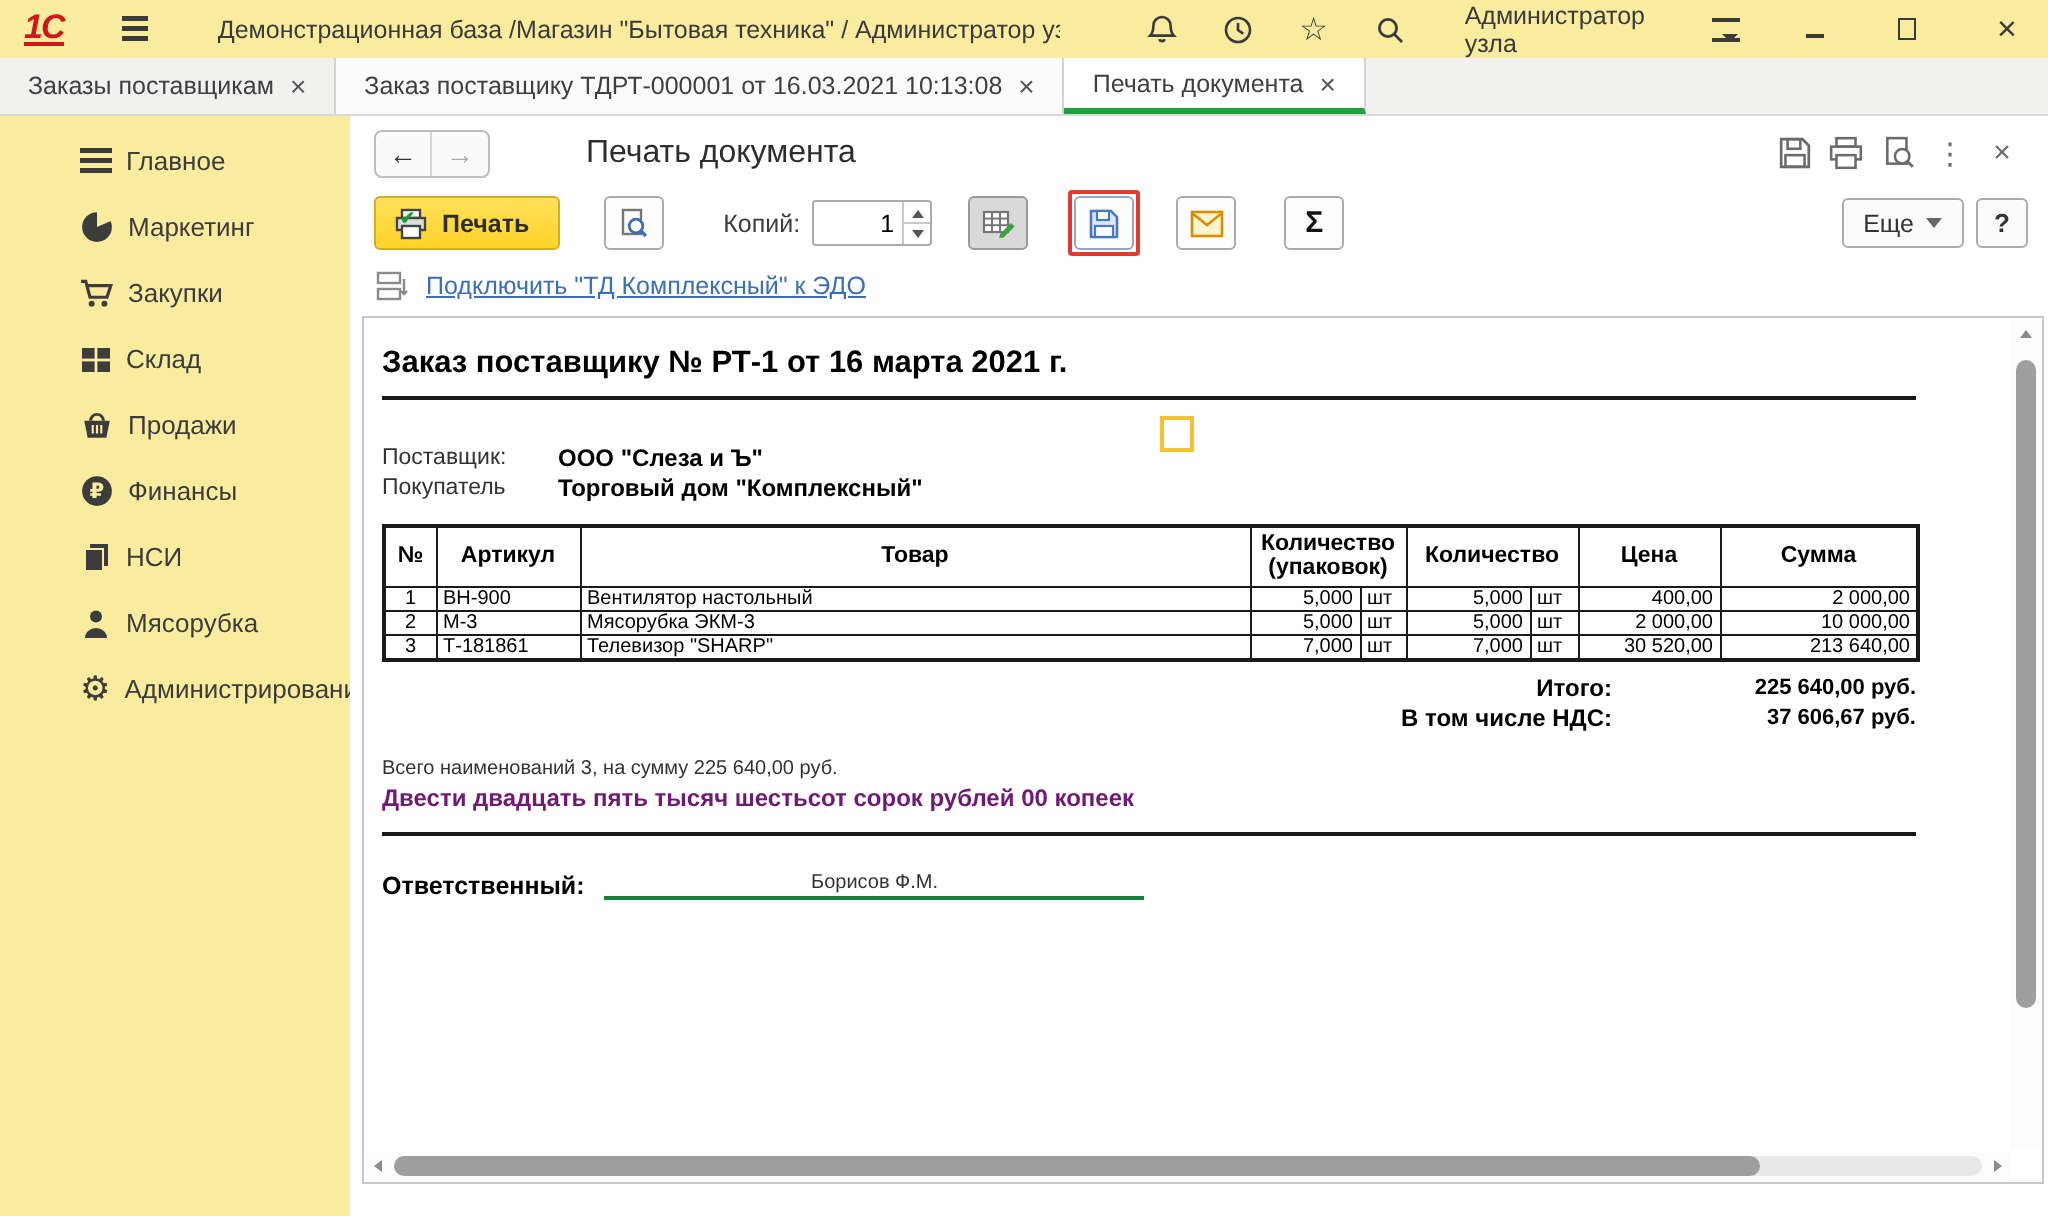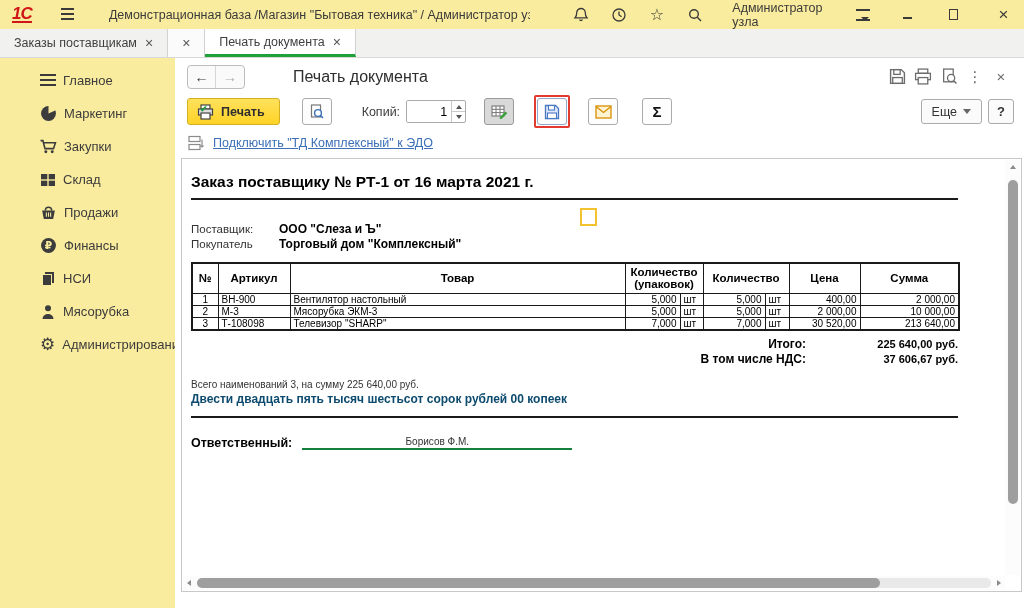--- a/index.html
+++ b/index.html
@@ -84,21 +84,21 @@
   table.items th { font-size:11.5px; font-weight:bold; padding:2px 3px; height:30px; text-align:center; }
   table.items td { font-size:10px; height:12px; padding:0 3px; line-height:11px; white-space:nowrap; overflow:hidden; }
   td.c { text-align:center; } td.r { text-align:right; } td.l { text-align:left; }
 
   .totals { width:767px; margin-top:6px; display:flex; flex-direction:column; align-items:flex-end; }
   .totals .trow { display:flex; line-height:15px; }
   .totals .tlabel { font-size:12px; font-weight:bold; text-align:right; }
   .totals .tval { width:152px; font-size:11px; font-weight:bold; text-align:right; }
 
   .summary { margin-top:12px; font-size:10px; color:#333; }
-  .words { margin-top:2px; font-size:12px; font-weight:bold; color:#0c4a6e; }
+  .words { margin-top:2px; font-size:12px; font-weight:bold; color:#701a75; }
   .thick-line { width:767px; border-top:2px solid #1a1a1a; margin-top:10px; }
   .responsible { margin-top:18px; display:flex; align-items:flex-end; }
   .resp-label { font-size:12.5px; font-weight:bold; }
   .sig-line { width:270px; margin-left:10px; border-bottom:2px solid #15803d; text-align:center; font-size:10px; color:#333; padding-bottom:1px; }
 
   
   .vscroll { position:absolute; top:1px; right:1px; bottom:16px; width:15px; background:#FCFCFC; }
   .vscroll .arr-up { height:14px; display:flex; align-items:center; justify-content:center; }
   .vscroll .arr-up:after { content:""; border:3.5px solid transparent; border-bottom:4px solid #8a8a8a; margin-bottom:3px; }
   .vscroll .vthumb { position:absolute; left:2.5px; top:20px; width:10px; height:78%; background:#9E9E9E; border-radius:6px; }
@@ -145,20 +145,21 @@
     <span class="win-max"></span>
     <span class="win-close tb-ico">×</span>
   </header>
 
   <nav id="tabbar">
     <div class="tab">
       <span>Заказы поставщикам</span>
       <span class="tclose">×</span>
     </div>
     <div class="tab white">
+      <span>Заказ поставщику ТДРТ-000001 от 16.03.2021 10:13:08</span>
       <span class="tclose">×</span>
     </div>
     <div class="tab active">
       <span>Печать документа</span>
       <span class="tclose">×</span>
     </div>
   </nav>
 
   <aside id="sidebar">
     <div class="side-item">
@@ -392,21 +393,21 @@
               <td class="l">Мясорубка ЭКМ-3</td>
               <td class="r">5,000</td>
               <td class="l">шт</td>
               <td class="r">5,000</td>
               <td class="l">шт</td>
               <td class="r">2 000,00</td>
               <td class="r">10 000,00</td>
             </tr>
             <tr>
               <td class="c">3</td>
-              <td class="l">Т-108098</td>
+              <td class="l">Т-181861</td>
               <td class="l">Телевизор "SHARP"</td>
               <td class="r">7,000</td>
               <td class="l">шт</td>
               <td class="r">7,000</td>
               <td class="l">шт</td>
               <td class="r">30 520,00</td>
               <td class="r">213 640,00</td>
             </tr>
           </tbody>
         </table>

